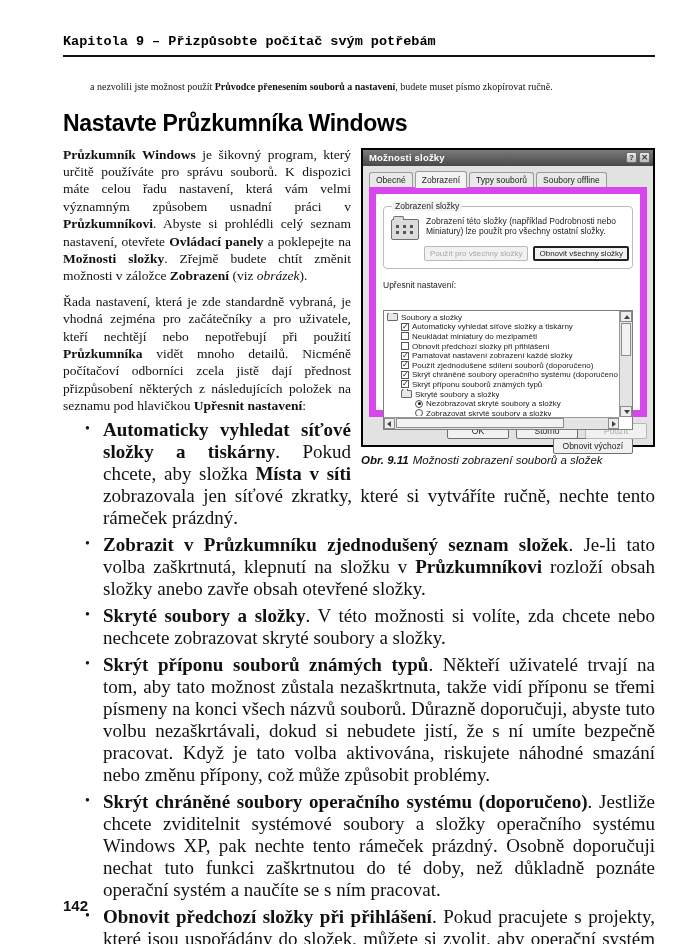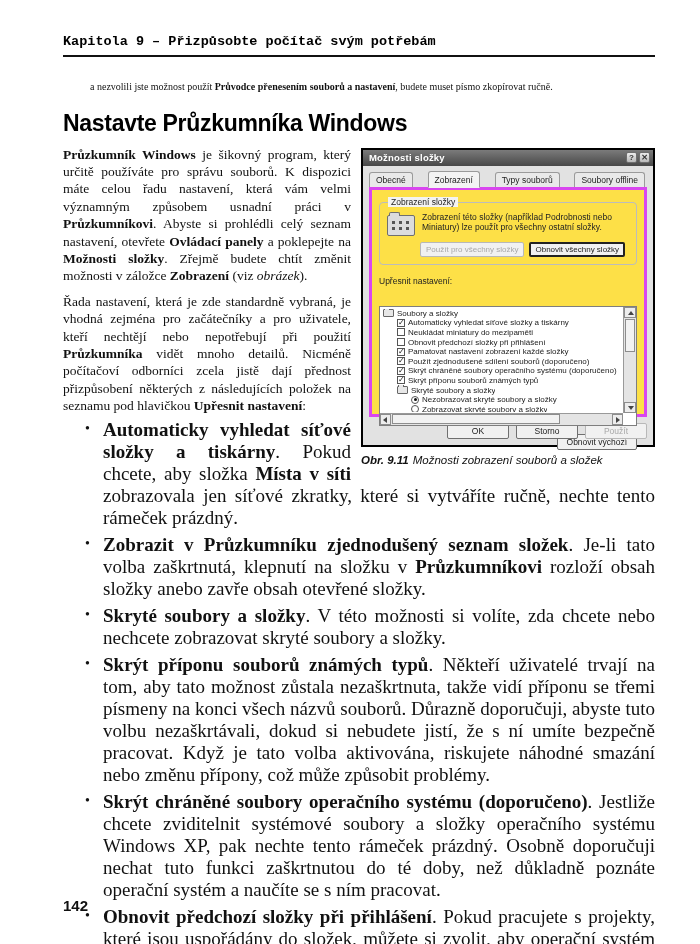--- a/index.html
+++ b/index.html
@@ -60,32 +60,32 @@
   .xp-title { flex:1; color:#fff; font-size:9.5px; font-weight:bold; letter-spacing:0.2px; }
   .tb-btn {
     width:11px; height:11px; margin-left:2px; box-sizing:border-box;
     background:linear-gradient(#ececec,#b9b9b9);
     border:1px solid #6e6e6e; border-radius:2px;
     font-size:8px; font-weight:bold; color:#333;
     display:flex; align-items:center; justify-content:center; line-height:1;
   }
   .xp-body { padding:5px 6px 6px 6px; }
 
-  .xp-tabs { display:flex; align-items:flex-end; position:relative; z-index:2;justify-content:space-between; }
+  .xp-tabs { display:flex; align-items:flex-end; position:relative; z-index:2; }
   .xp-tab {
     font-size:8.5px; padding:2px 6px; color:#222;
     background:#e9e9e9; border:1px solid #9a9a9a; border-bottom:none;
     border-radius:3px 3px 0 0; margin-right:2px; white-space:nowrap;
   }
   .xp-tab.active {
     background:#f3f3f3; padding-top:3px;
     border-bottom:1px solid #f3f3f3; margin-bottom:-1px;
   }
   .xp-tabpage {
-    border:3px solid #d946ef; background:#fde047;
+    border:7px solid #d946ef; background:#ffffff;
     padding:6px 7px; height:230px; box-sizing:border-box;
   }
 
   .xp-group {
     position:relative; border:1px solid #bcbcbc; border-radius:4px;
     margin-top:6px; padding:9px 7px 7px 7px;
   }
   .xp-group-legend {
     position:absolute; top:-6px; left:8px; background:#f3f3f3;
     padding:0 3px; font-size:8.5px;

